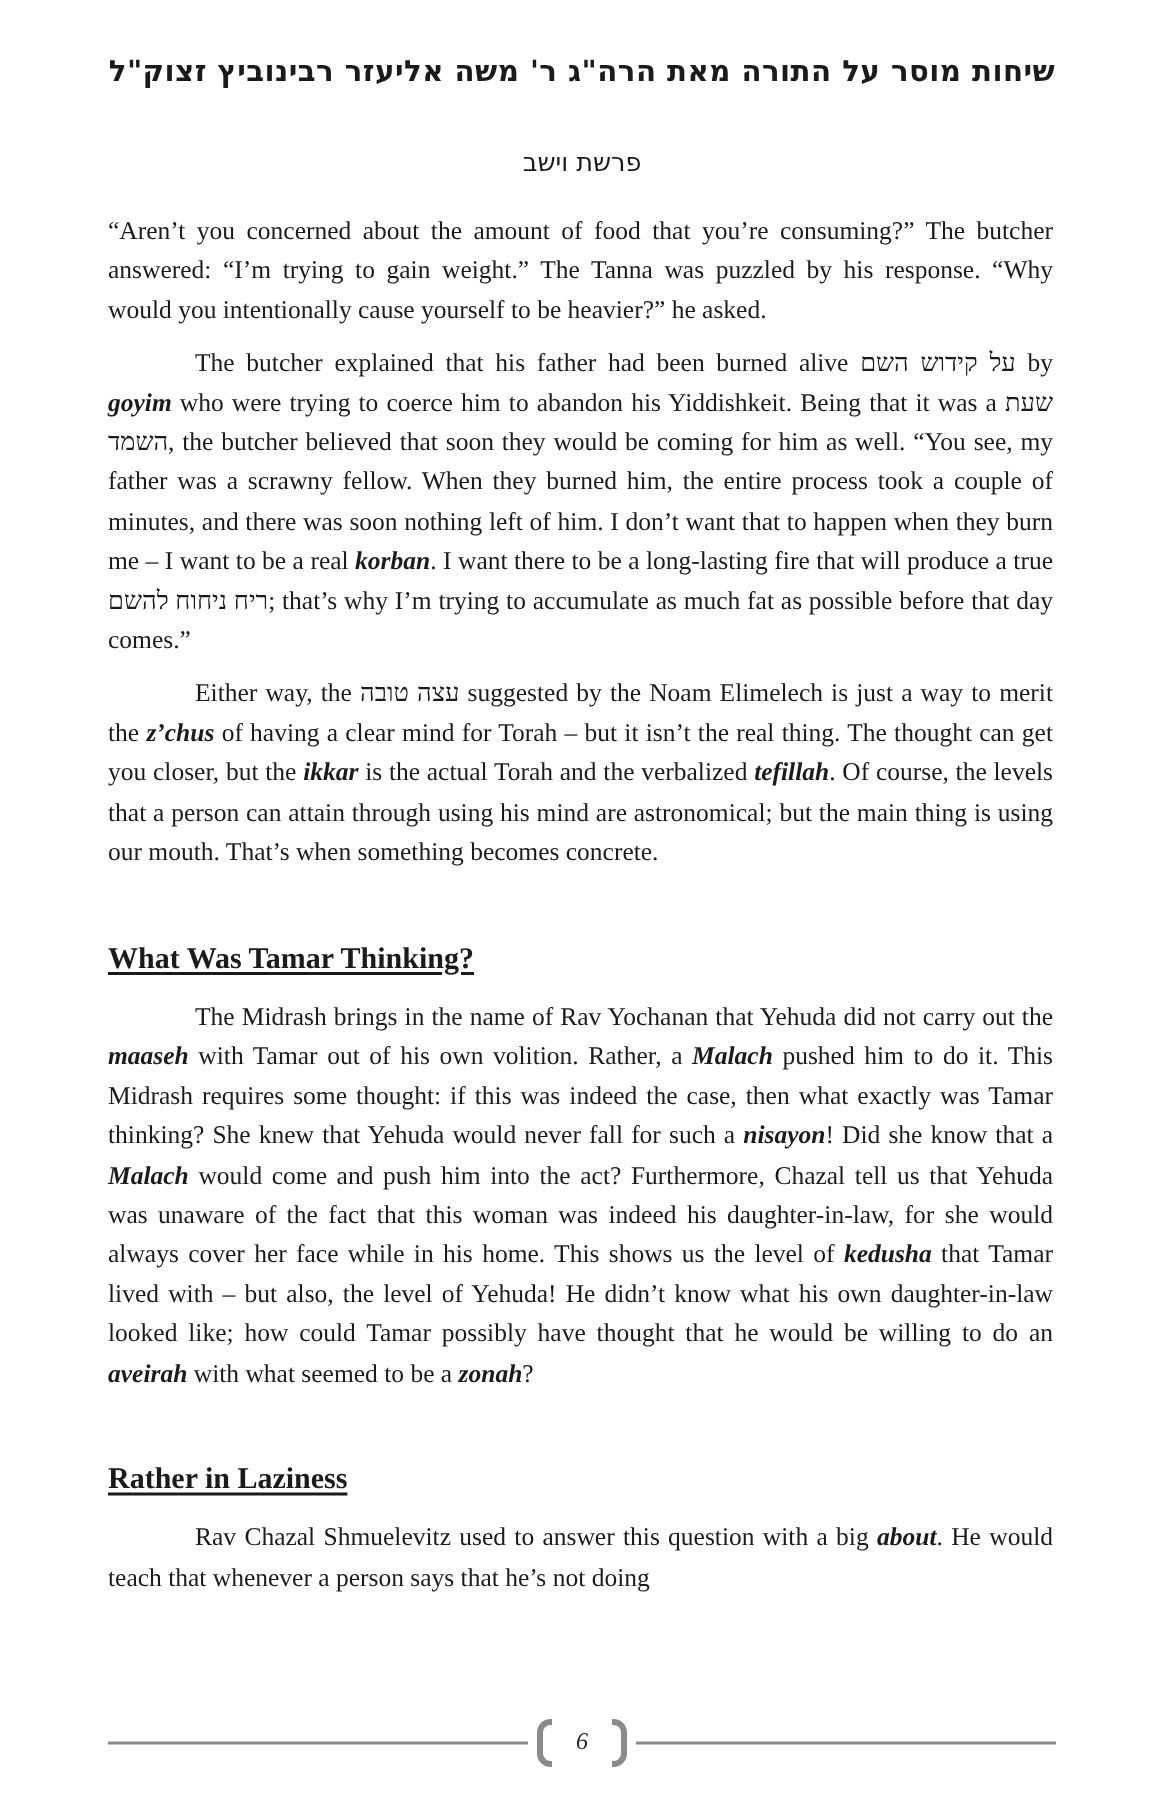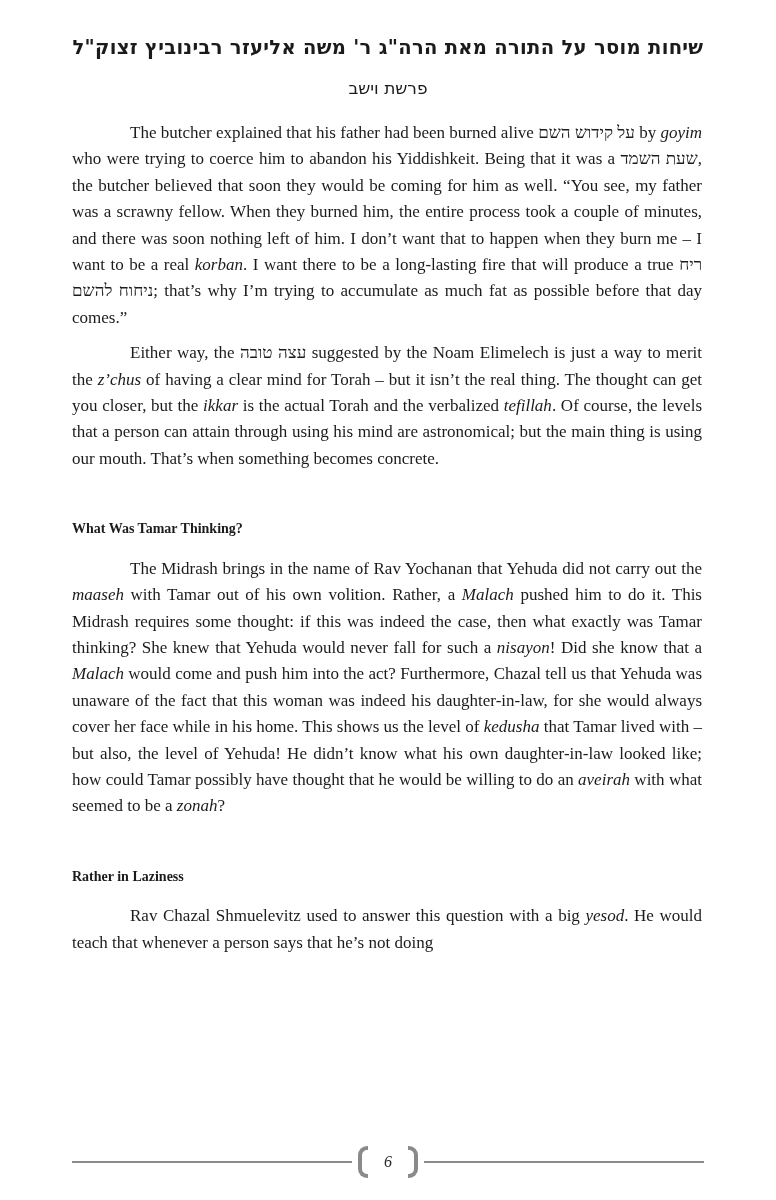--- a/index.html
+++ b/index.html
@@ -22,46 +22,48 @@
     padding-top: 36px;
     text-align: center;
   }
   .title-he {
     font-size: 19.5px;
     font-weight: bold;
     letter-spacing: 0.3px;
     font-family: "DejaVu Serif", "DejaVu Sans", serif;
   }
   .subtitle-he {
-    margin-top: 19px;
+    margin-top: 40px;
     font-size: 17px;
     font-family: "DejaVu Serif", "DejaVu Sans", serif;
   }
   .doc-body {
     margin: 22px 68px 0 66px;
     text-align: justify;
     font-size: 17px;
     line-height: 26.4px;
   }
   .para {
     margin: 0 0 9px 0;
   }
   .para.indent {
     text-indent: 58px;
   }
   .it {
     font-style: italic;
+    font-weight: bold;
   }
   .he {
     font-family: Liberation Serif, serif;
   }
   .section-heading {
     font-weight: bold;
-    font-size: 14px;
+    font-size: 20px;
     text-align: left;
+    text-decoration: underline;
     text-decoration-thickness: 2px;
     text-underline-offset: 3px;
     margin: 44px 0 13px 0;
   }
   .doc-footer {
     position: absolute;
     left: 66px;
     right: 66px;
     bottom: 22px;
     display: flex;
@@ -100,26 +102,27 @@
 <body>
 
 <div class="page">
 
   <div class="doc-header">
     <div class="title-he" dir="rtl">שיחות מוסר על התורה מאת הרה"ג ר' משה אליעזר רבינוביץ זצוק"ל</div>
     <div class="subtitle-he" dir="rtl">פרשת וישב</div>
   </div>
 
   <div class="doc-body" id="doc-body">
+      <p class="para"><span>“Aren’t you concerned about the amount of food that you’re consuming?” The butcher answered: “I’m trying to gain weight.” The Tanna was puzzled by his response. “Why would you intentionally cause yourself to be heavier?” he asked.</span></p>
       <p class="para indent"><span>The butcher explained that his father had been burned alive </span><span class="he" dir="rtl">על קידוש השם</span><span> by </span><span class="it">goyim</span><span> who were trying to coerce him to abandon his Yiddishkeit. Being that it was a </span><span class="he" dir="rtl">שעת השמד</span><span>, the butcher believed that soon they would be coming for him as well. “You see, my father was a scrawny fellow. When they burned him, the entire process took a couple of minutes, and there was soon nothing left of him. I don’t want that to happen when they burn me – I want to be a real </span><span class="it">korban</span><span>. I want there to be a long-lasting fire that will produce a true </span><span class="he" dir="rtl">ריח ניחוח להשם</span><span>; that’s why I’m trying to accumulate as much fat as possible before that day comes.”</span></p>
       <p class="para indent"><span>Either way, the </span><span class="he" dir="rtl">עצה טובה</span><span> suggested by the Noam Elimelech is just a way to merit the </span><span class="it">z’chus</span><span> of having a clear mind for Torah – but it isn’t the real thing. The thought can get you closer, but the </span><span class="it">ikkar</span><span> is the actual Torah and the verbalized </span><span class="it">tefillah</span><span>. Of course, the levels that a person can attain through using his mind are astronomical; but the main thing is using our mouth. That’s when something becomes concrete.</span></p>
       <div class="section-heading">What Was Tamar Thinking?</div>
       <p class="para indent"><span>The Midrash brings in the name of Rav Yochanan that Yehuda did not carry out the </span><span class="it">maaseh</span><span> with Tamar out of his own volition. Rather, a </span><span class="it">Malach</span><span> pushed him to do it. This Midrash requires some thought: if this was indeed the case, then what exactly was Tamar thinking? She knew that Yehuda would never fall for such a </span><span class="it">nisayon</span><span>! Did she know that a </span><span class="it">Malach</span><span> would come and push him into the act? Furthermore, Chazal tell us that Yehuda was unaware of the fact that this woman was indeed his daughter-in-law, for she would always cover her face while in his home. This shows us the level of </span><span class="it">kedusha</span><span> that Tamar lived with – but also, the level of Yehuda! He didn’t know what his own daughter-in-law looked like; how could Tamar possibly have thought that he would be willing to do an </span><span class="it">aveirah</span><span> with what seemed to be a </span><span class="it">zonah</span><span>?</span></p>
       <div class="section-heading">Rather in Laziness</div>
-      <p class="para indent"><span>Rav Chazal Shmuelevitz used to answer this question with a big </span><span class="it">yesod</span><span>. He would teach that whenever a person says that he’s not doing</span></p>
+      <p class="para indent"><span>Rav Chazal Shmuelevitz used to answer this question with a big </span><span class="it">about</span><span>. He would teach that whenever a person says that he’s not doing</span></p>
     </div>
 
   <div class="doc-footer">
     <div class="rule"></div>
     <div class="bracket bracket-left"></div>
     <div class="page-num">6</div>
     <div class="bracket bracket-right"></div>
     <div class="rule"></div>
   </div>
 

